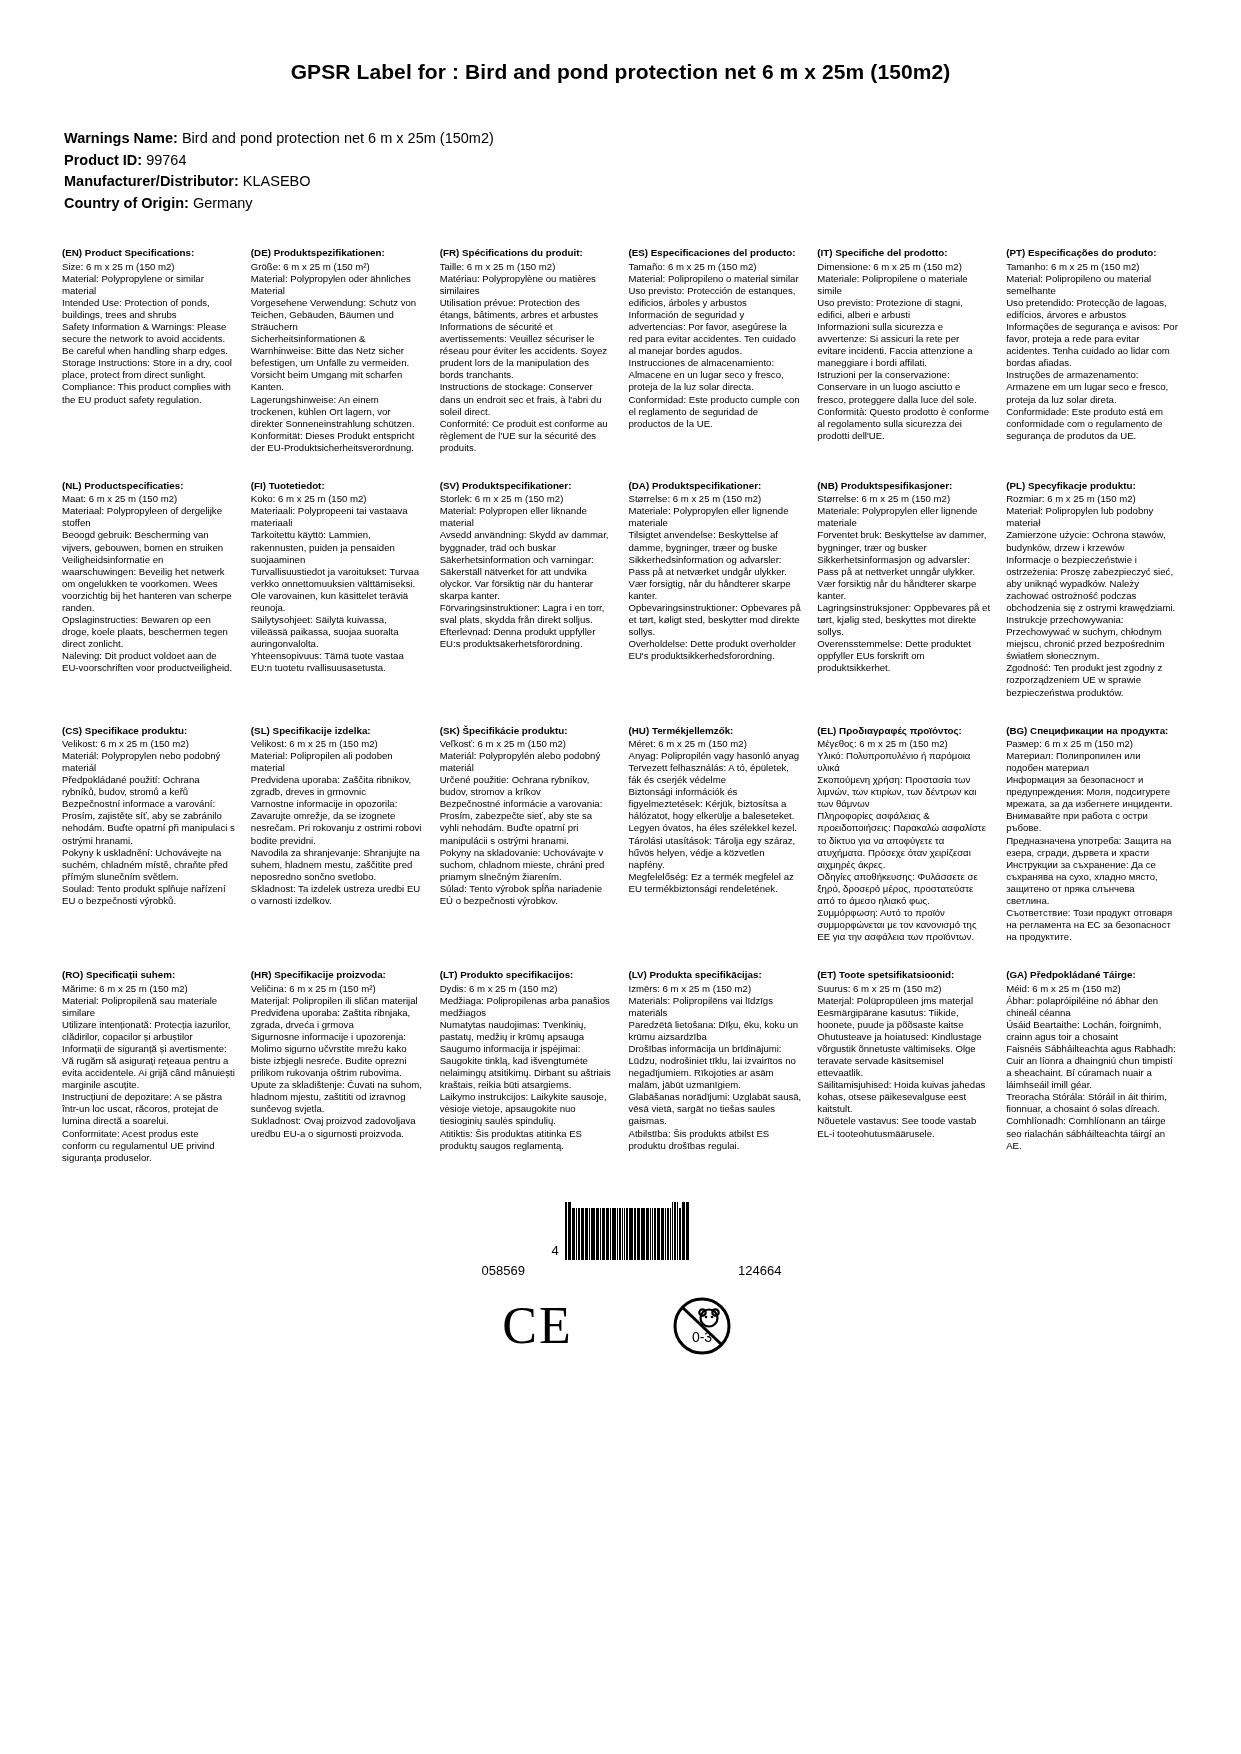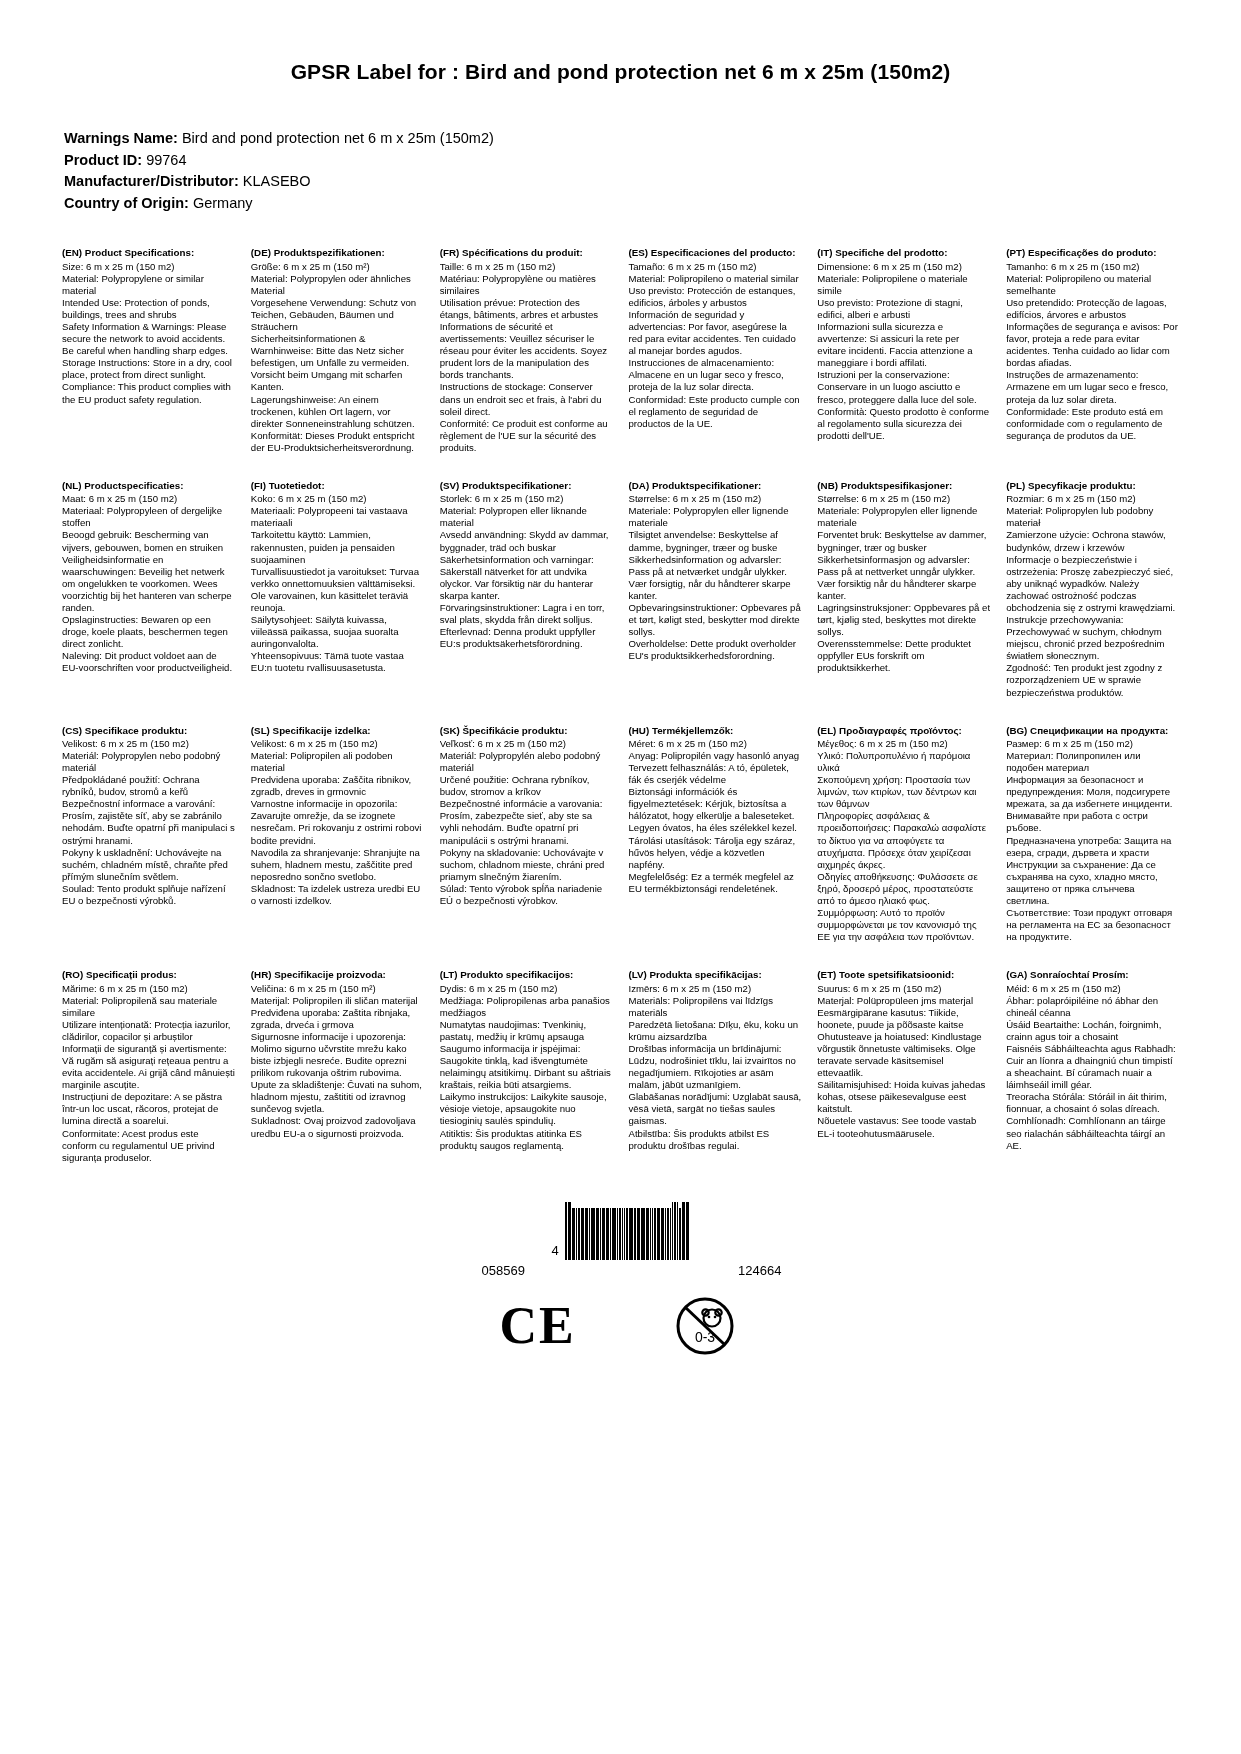--- a/index.html
+++ b/index.html
@@ -102,21 +102,21 @@
     padding-left: 22px;
   }
   .marks {
     margin-top: 18px;
     display: flex;
     align-items: center;
     gap: 92px;
   }
   .ce-mark {
     font-size: 52px;
-    font-weight: bold;
+    font-weight: normal;
     letter-spacing: 2px;
     line-height: 1;
     font-family: "Liberation Serif", serif;
   }
   .age-mark {
     position: relative;
     width: 74px;
     height: 60px;
   }
   .age-mark svg { display: block; }
@@ -308,21 +308,21 @@
       <span class="cell-title">(BG) Спецификации на продукта:</span>
       <span class="cell-body">Размер: 6 m x 25 m (150 m2)
 Материал: Полипропилен или подобен материал
 Информация за безопасност и предупреждения: Моля, подсигурете мрежата, за да избегнете инциденти. Внимавайте при работа с остри ръбове.
 Предназначена употреба: Защита на езера, сгради, дървета и храсти
 Инструкции за съхранение: Да се съхранява на сухо, хладно място, защитено от пряка слънчева светлина.
 Съответствие: Този продукт отговаря на регламента на ЕС за безопасност на продуктите.</span>
     </div>
 
     <div class="cell">
-      <span class="cell-title">(RO) Specificații produs:</span>
+      <span class="cell-title">(RO) Specificații suhem:</span>
       <span class="cell-body">Mărime: 6 m x 25 m (150 m2)
 Material: Polipropilenă sau materiale similare
 Utilizare intenționată: Protecția iazurilor, clădirilor, copacilor și arbuștilor
 Informații de siguranță și avertismente: Vă rugăm să asigurați rețeaua pentru a evita accidentele. Ai grijă când mânuiești marginile ascuțite.
 Instrucțiuni de depozitare: A se păstra într-un loc uscat, răcoros, protejat de lumina directă a soarelui.
 Conformitate: Acest produs este conform cu regulamentul UE privind siguranța produselor.</span>
     </div>
     <div class="cell">
       <span class="cell-title">(HR) Specifikacije proizvoda:</span>
       <span class="cell-body">Veličina: 6 m x 25 m (150 m²)
@@ -353,21 +353,21 @@
     <div class="cell">
       <span class="cell-title">(ET) Toote spetsifikatsioonid:</span>
       <span class="cell-body">Suurus: 6 m x 25 m (150 m2)
 Materjal: Polüpropüleen jms materjal
 Eesmärgipärane kasutus: Tiikide, hoonete, puude ja põõsaste kaitse
 Ohutusteave ja hoiatused: Kindlustage võrgustik õnnetuste vältimiseks. Olge teravate servade käsitsemisel ettevaatlik.
 Säilitamisjuhised: Hoida kuivas jahedas kohas, otsese päikesevalguse eest kaitstult.
 Nõuetele vastavus: See toode vastab EL-i tooteohutusmäärusele.</span>
     </div>
     <div class="cell">
-      <span class="cell-title">(GA) Sonraíochtaí Prosím:</span>
+      <span class="cell-title">(GA) Předpokládané Táirge:</span>
       <span class="cell-body">Méid: 6 m x 25 m (150 m2)
 Ábhar: polapróipiléine nó ábhar den chineál céanna
 Úsáid Beartaithe: Lochán, foirgnimh, crainn agus toir a chosaint
 Faisnéis Sábháilteachta agus Rabhadh: Cuir an líonra a dhaingniú chun timpistí a sheachaint. Bí cúramach nuair a láimhseáil imill géar.
 Treoracha Stórála: Stóráil in áit thirim, fionnuar, a chosaint ó solas díreach.
 Comhlíonadh: Comhlíonann an táirge seo rialachán sábháilteachta táirgí an AE.</span>
     </div>
 
   </div>
 

